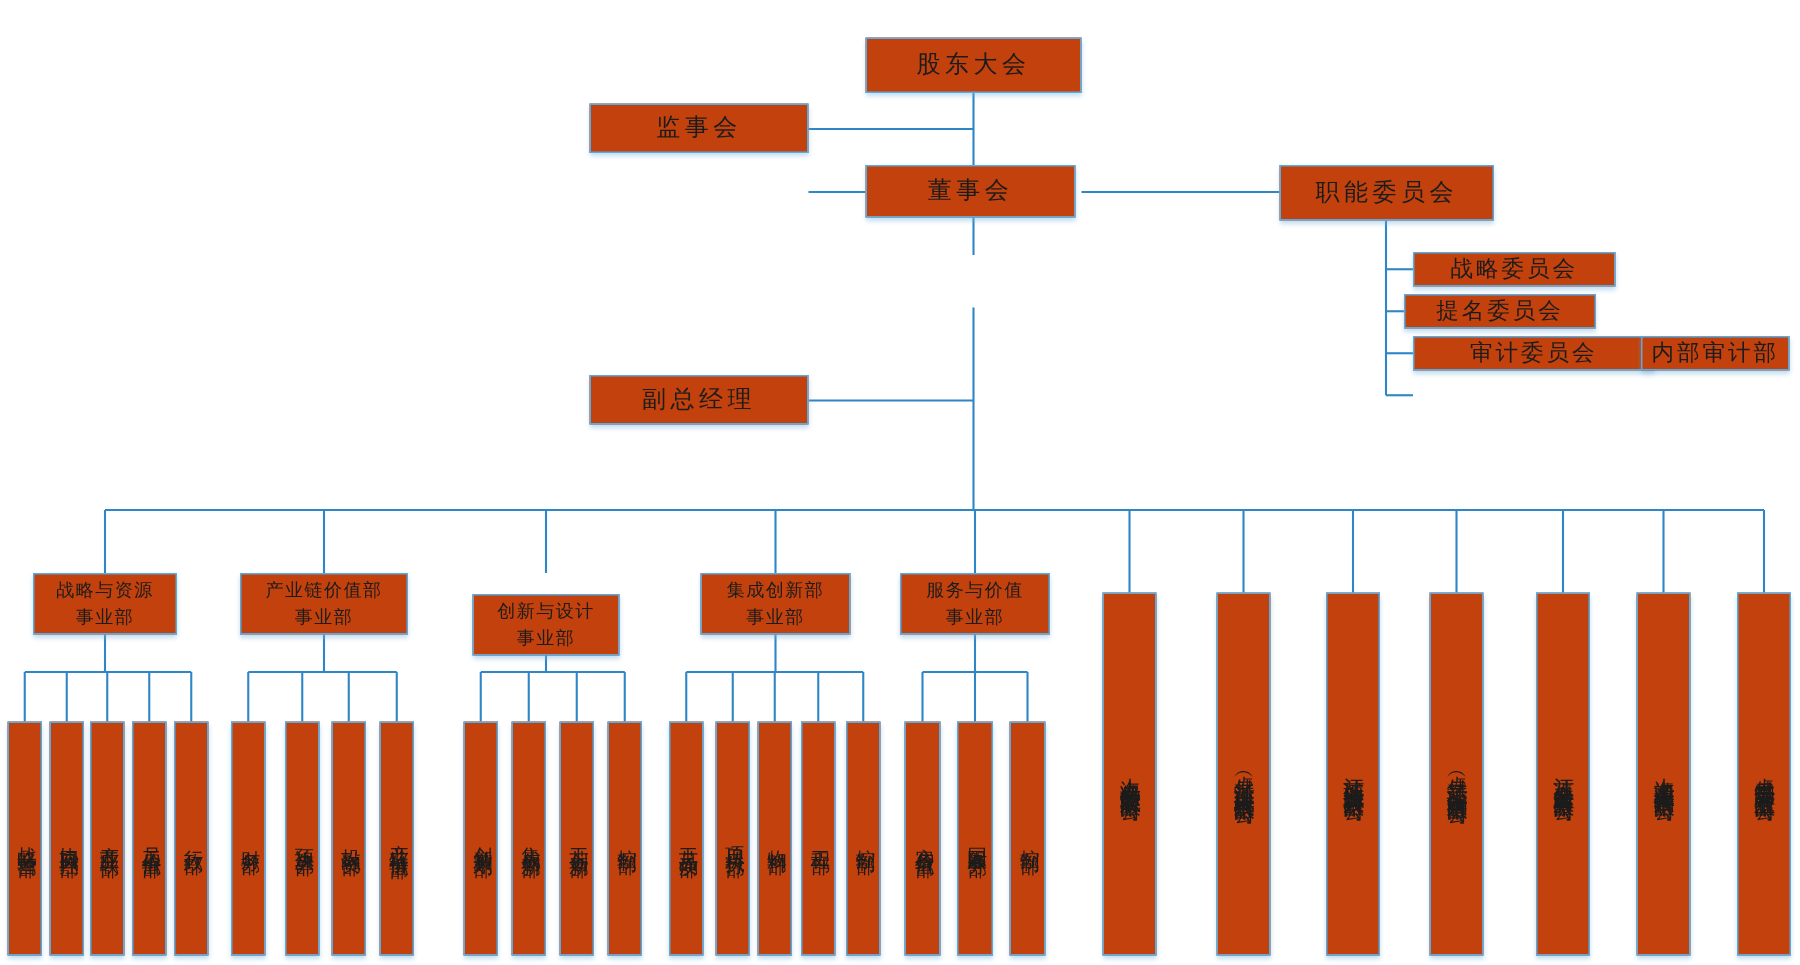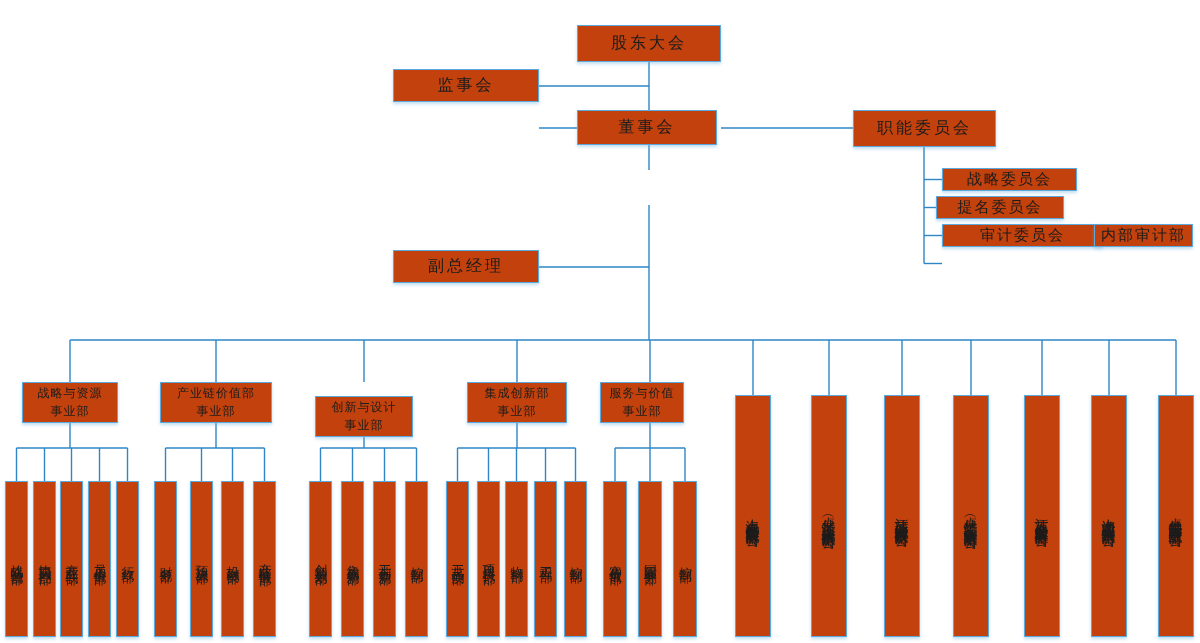--- a/index.html
+++ b/index.html
@@ -114,21 +114,21 @@
   <div class="box fs15" style="left:1094px;top:224px;width:99px;height:23px">内部审计部</div>
 
   <div class="box two-line" style="left:22px;top:382px;width:96px;height:41px">战略与资源
 事业部</div>
   <div class="box two-line" style="left:160px;top:382px;width:112px;height:41px">产业链价值部
 事业部</div>
   <div class="box two-line" style="left:315px;top:396px;width:98px;height:41px">创新与设计
 事业部</div>
   <div class="box two-line" style="left:467px;top:382px;width:100px;height:41px">集成创新部
 事业部</div>
-  <div class="box two-line" style="left:600px;top:382px;width:84px;height:41px">服务与价值
+  <div class="box two-line" style="left:600px;top:382px;width:100px;height:41px">服务与价值
 事业部</div>
 
   <div class="box vtext" style="left:5px;top:481px;width:23px;height:156px">战略运营部</div>
   <div class="box vtext" style="left:33px;top:481px;width:23px;height:156px">协同风控部</div>
   <div class="box vtext" style="left:60px;top:481px;width:23px;height:156px">产业互联部</div>
   <div class="box vtext" style="left:88px;top:481px;width:23px;height:156px">员工价值部</div>
   <div class="box vtext" style="left:116px;top:481px;width:23px;height:156px">行政部</div>
 
   <div class="box vtext" style="left:154px;top:481px;width:23px;height:156px">财务部</div>
   <div class="box vtext" style="left:190px;top:481px;width:23px;height:156px">预决算部</div>

